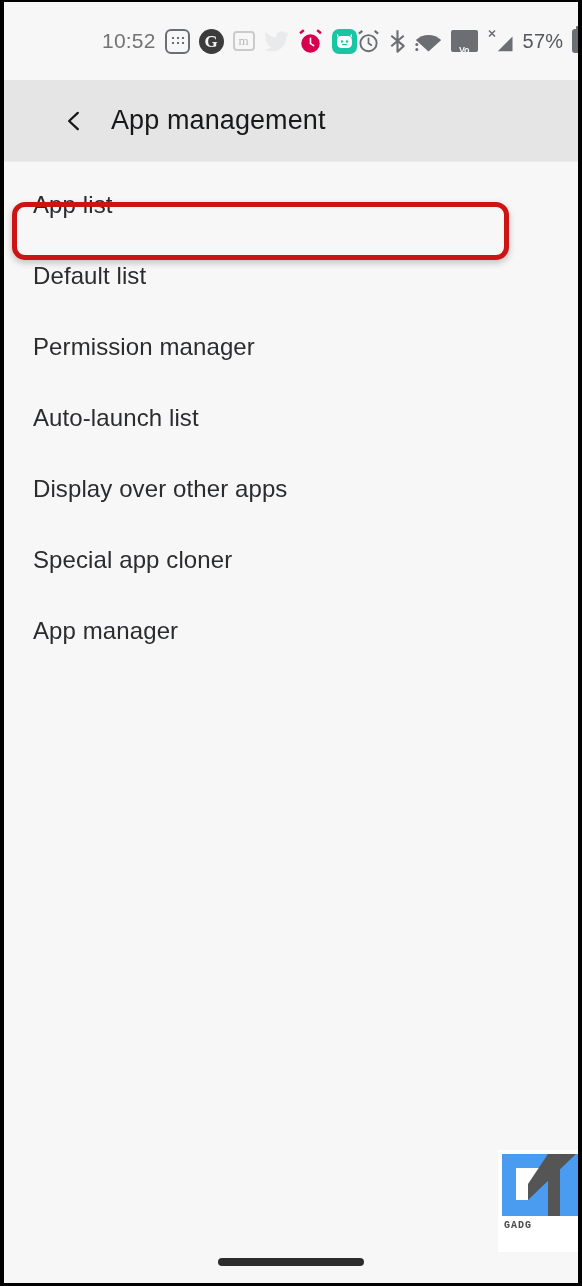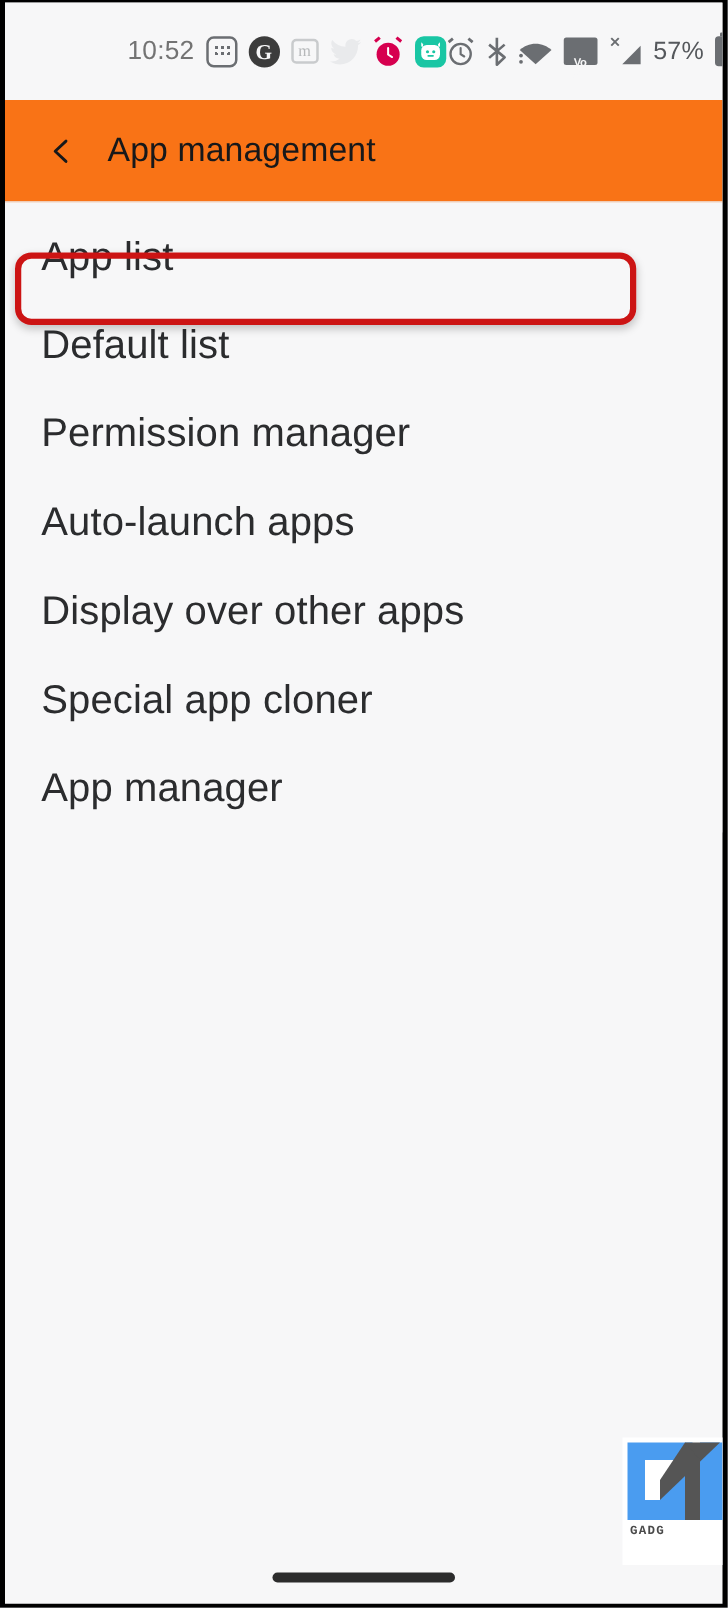--- a/index.html
+++ b/index.html
@@ -142,22 +142,23 @@
     border-radius: 1px 1px 0 0;
   }
 
   
   .appbar {
     position: absolute;
     top: 78px; left: 0; right: 0;
     height: 81px;
     display: flex;
     align-items: center;
-    background: #f97316;
+    background: #e5e5e5;
     border-bottom: 1px solid #ececee;
+    padding-left: 25px;
   }
   .back-btn {
     width: 54px; height: 54px;
     margin-left: 18px;
     display: flex;
     align-items: center;
     justify-content: center;
     cursor: pointer;
   }
   .appbar-title {
@@ -176,21 +177,21 @@
   .list-row {
     height: 71px;
     display: flex;
     align-items: center;
     padding-left: 29px;
     box-sizing: border-box;
     cursor: pointer;
   }
   .list-row.first { height: 70px; margin-top: 8px; }
   .list-label {
-    font-size: 32px;
+    font-size: 24px;
     color: #2b2c2e;
     letter-spacing: 0.1px;
   }
 
   
   .highlight-box {
     position: absolute;
     left: 8px;
     top: 200px;
     width: 497px;
@@ -332,21 +333,21 @@
 
     <div class="list-row">
       <span class="list-label">Default list</span>
     </div>
 
     <div class="list-row">
       <span class="list-label">Permission manager</span>
     </div>
 
     <div class="list-row">
-      <span class="list-label">Auto-launch apps</span>
+      <span class="list-label">Auto-launch list</span>
     </div>
 
     <div class="list-row">
       <span class="list-label">Display over other apps</span>
     </div>
 
     <div class="list-row">
       <span class="list-label">Special app cloner</span>
     </div>
 

